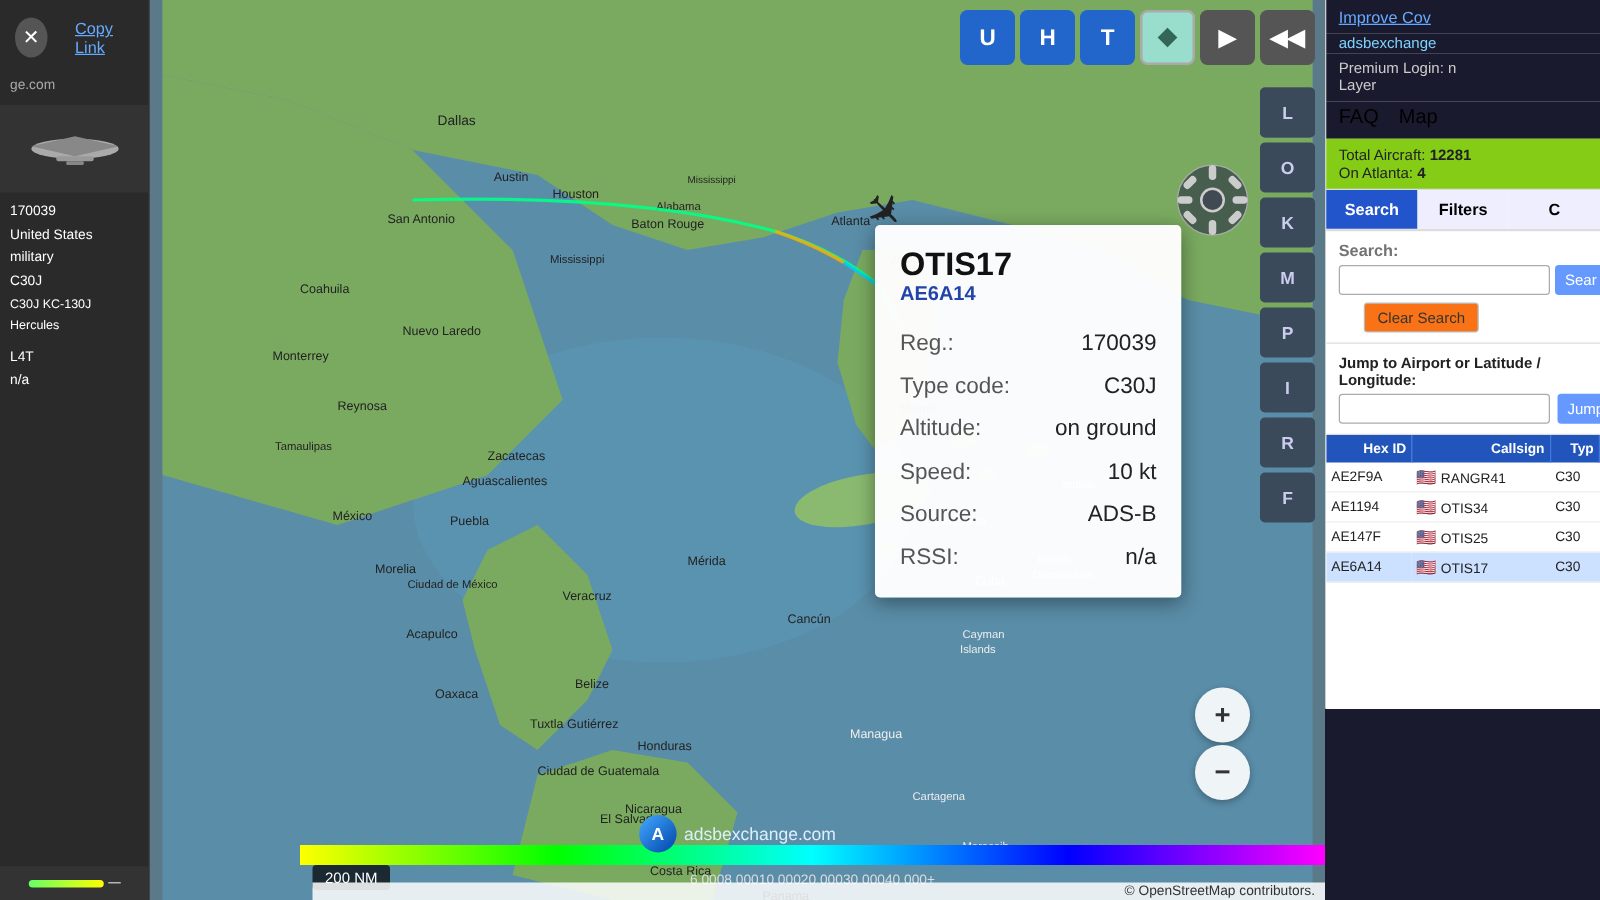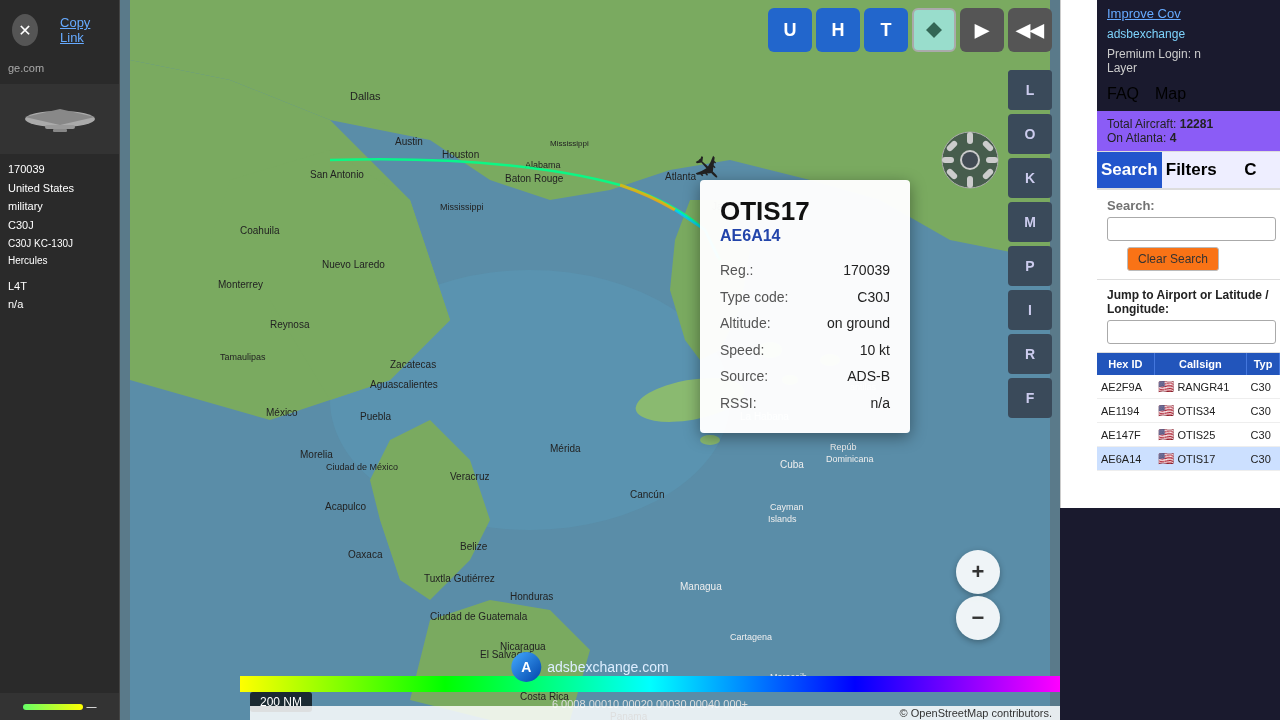--- a/index.html
+++ b/index.html
@@ -94,21 +94,21 @@
       box-shadow: 0 4px 16px rgba(0,0,0,0.4); z-index: 30;
     }
     #aircraft-popup .callsign {
       font-size: 26px; font-weight: bold; color: #111;
     }
     #aircraft-popup .hex {
       font-size: 16px; font-weight: bold; color: #2244aa; margin-bottom: 12px;
     }
     #aircraft-popup .info-row {
       display: flex; justify-content: space-between; gap: 36px;
-      font-size: 14px; color: #222; line-height: 1.9;
+      font-size: 18px; color: #222; line-height: 1.9;
     }
     #aircraft-popup .info-label { color: #555; }
     #aircraft-popup .info-val { text-align: right; font-weight: 500; }
 
     
     #aircraft-icon {
       position: absolute; left: 572px; top: 148px; z-index: 25;
       font-size: 36px; transform: rotate(45deg); cursor: pointer;
       color: #222;
     }
@@ -156,46 +156,45 @@
       border-radius: 50%; display: flex; align-items: center; justify-content: center;
       font-size: 22px; color: #333; cursor: pointer; border: none; font-weight: bold;
       box-shadow: 0 2px 6px rgba(0,0,0,0.3);
     }
 
     
     #right-panel {
       width: 220px;
       min-width: 220px;
       background: #fff;
-      height: 508px;
+      height: 567px;
       border-left: 1px solid #ccc;
       display: flex;
       flex-direction: column;
       overflow-y: auto;
       z-index: 10;
-      padding-left: 36px;
     }
     #right-panel .improve-cov {
       background: #1a1a2e; color: #6af; font-size: 13px; padding: 6px 10px; text-decoration: underline; cursor: pointer;
     }
     #right-panel .premium {
       background: #1a1a2e; color: #ccc; font-size: 12px; padding: 4px 10px 6px 10px;
     }
     #right-panel .panel-links {
       background: #1a1a2e; display: flex; gap: 16px; padding: 4px 10px 8px 10px;
     }
     #right-panel .stats-row {
-      background: #8b5cf6; padding: 6px 10px; font-size: 12px; color: #222; border-bottom: 1px solid #ddd;
+      background: #84cc16; padding: 6px 10px; font-size: 12px; color: #222; border-bottom: 1px solid #ddd;
     }
     #right-panel .stats-row .stat { font-weight: bold; }
     #right-panel .tab-row {
       display: flex; border-bottom: 2px solid #ddd;
     }
     .panel-tab {
-      flex: 1; padding: 8px 4px; text-align: center; font-size: 17px; font-weight: bold;
+      flex: 1; padding: 8px 4px; text-align: center; font-size: 13px; font-weight: bold;
       cursor: pointer; background: #eef; border: none;
     }
     .panel-tab.active { background: #2255cc; color: #fff; }
     #right-panel .search-section {
       padding: 8px 10px; border-bottom: 1px solid #ddd;
     }
     #right-panel .search-label { font-size: 13px; font-weight: bold; color: #737373; margin-bottom: 4px; }
     #right-panel .search-row { display: flex; gap: 4px; margin-bottom: 6px; }
     #right-panel .search-input {
       flex: 1; padding: 4px 6px; font-size: 12px; border: 1px solid #aaa; border-radius: 3px;
@@ -215,21 +214,21 @@
       flex: 1; padding: 4px 6px; font-size: 12px; border: 1px solid #aaa; border-radius: 3px;
     }
     .jump-btn {
       background: #6699ff; color: #fff; border: none; padding: 4px 8px; font-size: 12px;
       border-radius: 3px; cursor: pointer;
     }
 
     
     #aircraft-table { width: 100%; border-collapse: collapse; font-size: 11px; }
     #aircraft-table th {
-      background: #2255bb; color: #fff; padding: 5px 4px; text-align: center;
+      background: #2255bb; color: #fff; padding: 5px 4px; text-align: right;
       border-right: 1px solid #4477dd; cursor: pointer;
     }
     #aircraft-table td {
       padding: 4px 4px; border-bottom: 1px solid #eee; color: #222;
     }
     #aircraft-table tr.selected td { background: #cce0ff; }
     .flag-emoji { font-size: 13px; }
   </style>
 </head>
 <body>

